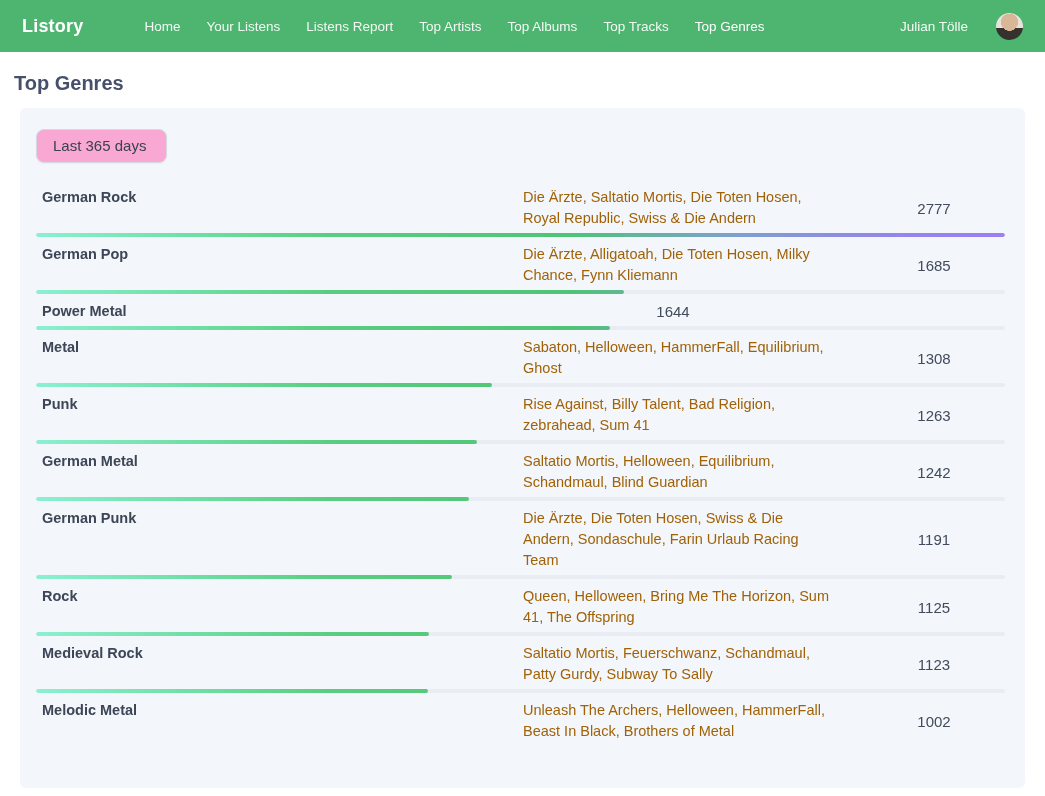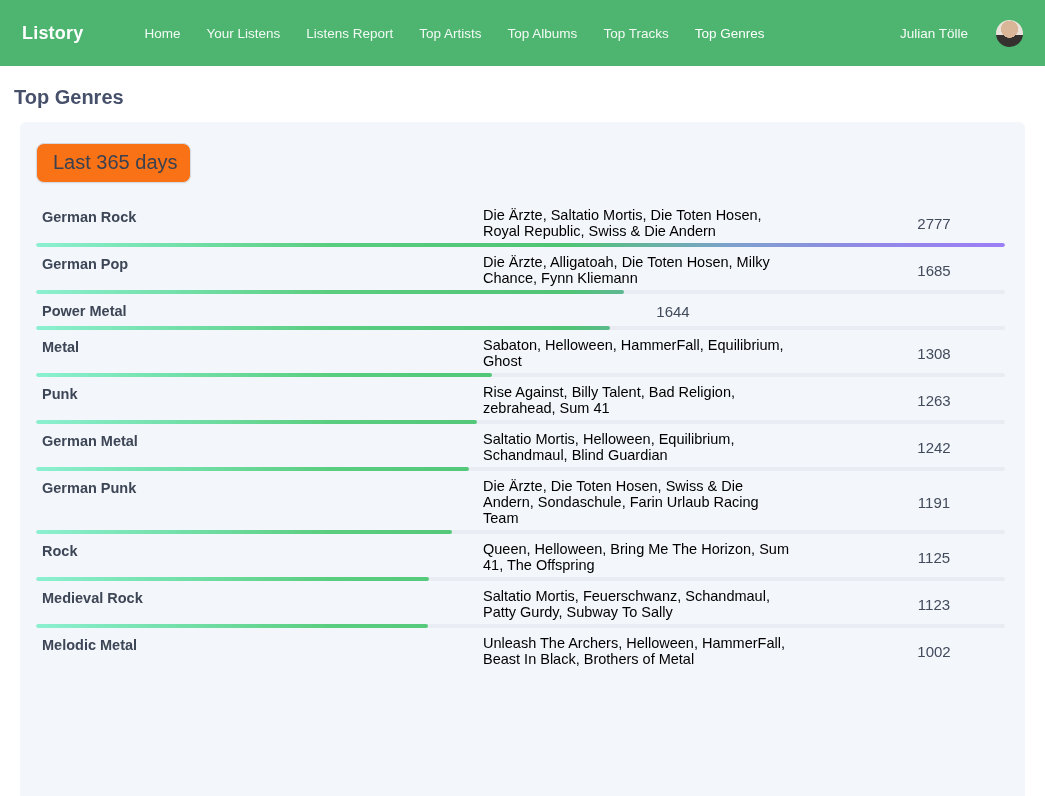--- a/index.html
+++ b/index.html
@@ -5,21 +5,21 @@
   * { margin: 0; padding: 0; box-sizing: border-box; }
   html, body {
     width: 1045px; height: 796px; overflow: hidden;
     background: #ffffff;
     font-family: "Liberation Sans", sans-serif;
     color: #3d4656;
   }
 
   
   .navbar {
-    height: 66px;
+    height: 52px;
     background: #4db56f;
     display: flex;
     align-items: center;
     padding: 0 22px;
   }
   .brand {
     color: #ffffff;
     font-size: 18px;
     font-weight: 700;
     letter-spacing: .2px;
@@ -61,25 +61,25 @@
     height: 680px;
     overflow: hidden;
   }
   .timeframe-label {
     font-size: 13px;
     color: #3f4959;
     margin-bottom: 6px;
   }
   .timeframe-select {
     display: inline-block;
-    background: #f97316;
+    background: #f9a8d4;
     border: 1px solid #d5dae2;
     border-radius: 8px;
-    padding: 7px 12px 8px 16px;
-    font-size: 20px;
+    padding: 7px 20px 8px 16px;
+    font-size: 15px;
     font-family: "Liberation Sans", sans-serif;
     color: #3a4150;
     cursor: pointer;
     box-shadow: 0 1px 2px rgba(30,40,60,0.04);
   }
 
   
   .genres-table { margin-top: 17px; }
   .genre-row {
     display: grid;
@@ -89,23 +89,24 @@
   }
   .genre-name {
     font-size: 14.5px;
     font-weight: 700;
     color: #3d4656;
     padding-left: 6px;
     line-height: 21px;
   }
   .genre-artists {
     font-size: 14.5px;
-    color: #000000;
-    line-height: 16px;
+    color: #a16207;
+    line-height: 21px;
     max-width: 310px;
+    margin-left: 40px;
   }
   .genre-count {
     font-size: 15px;
     color: #414b5c;
     justify-self: center;
     align-self: center;
     line-height: 21px;
     text-align: center;
   }
   .bar-track {

